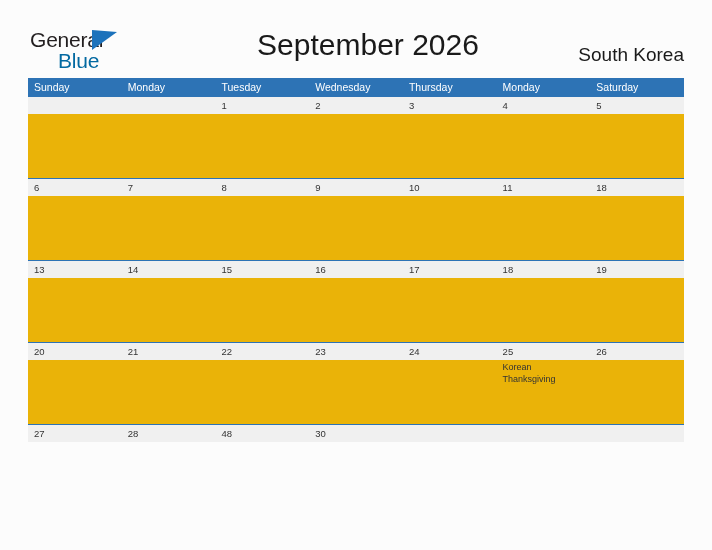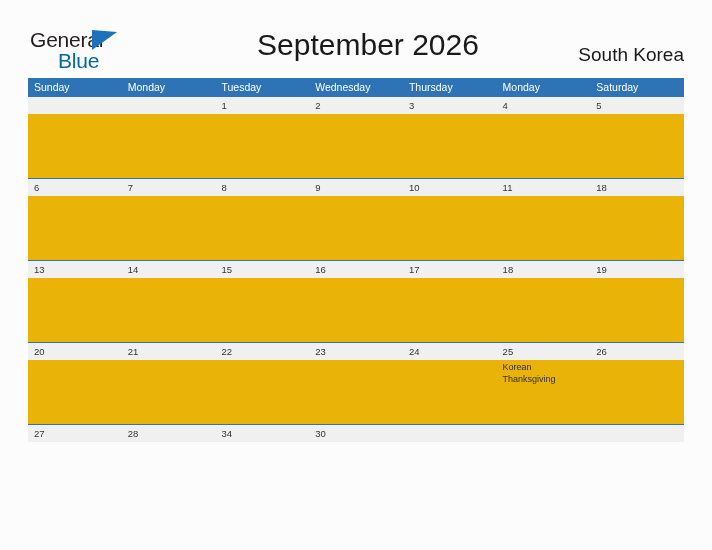--- a/index.html
+++ b/index.html
@@ -309,21 +309,21 @@
       <div class="body-cell">
           <div class="event"></div>
         </div>
     </div>
   </div>
 
   <div class="week week-last">
     <div class="week-dates">
       <div class="date-cell">27</div>
       <div class="date-cell">28</div>
-      <div class="date-cell">34</div>
+      <div class="date-cell">48</div>
       <div class="date-cell">30</div>
       <div class="date-cell"></div>
       <div class="date-cell"></div>
       <div class="date-cell"></div>
     </div>
     <div class="week-body">
       <div class="body-cell">
           <div class="event"></div>
         </div>
       <div class="body-cell">

